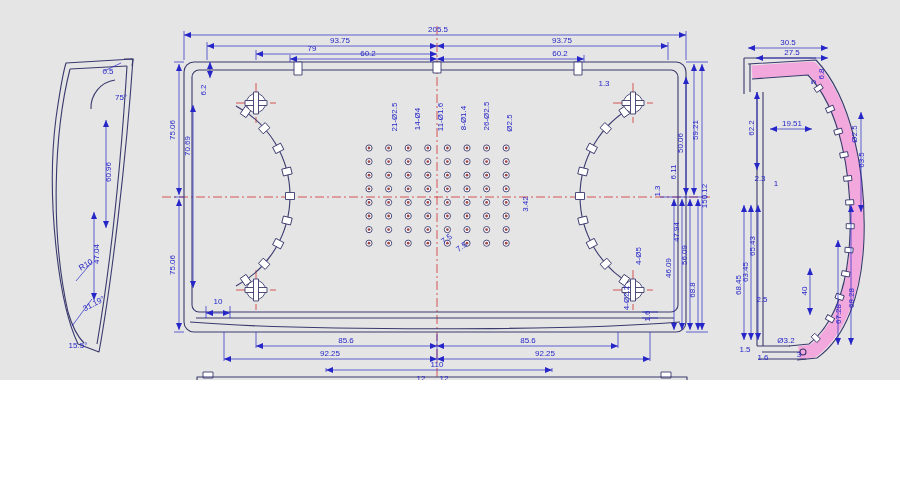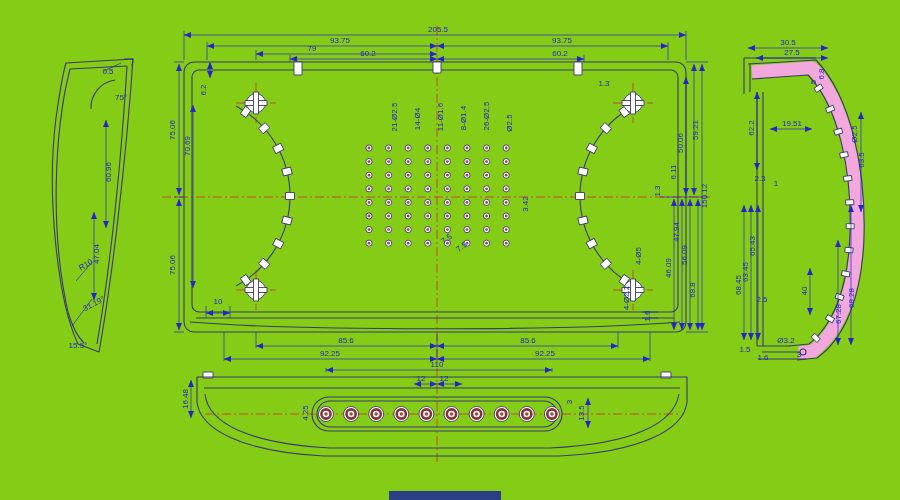--- a/index.html
+++ b/index.html
@@ -1,16 +1,16 @@
 <!DOCTYPE html>
 <html><head>
 <meta charset="utf-8">
 <style>
   html,body{margin:0;padding:0;background:#fff}
-  .canvas{position:relative;width:900px;height:500px;background:#84cc16;overflow:hidden;
+  .canvas{position:relative;width:900px;height:380px;background:#e5e5e5;overflow:hidden;
           font-family:"Liberation Sans",sans-serif}
   svg{display:block}
   text.dim{fill:#2525c8;font-size:8px;font-family:"Liberation Sans",sans-serif;text-anchor:middle}
   .ol{stroke:#3a3a6e;fill:none;stroke-width:1.1;stroke-linejoin:round}
   .olw{stroke:#3a3a6e;fill:#ffffff;stroke-width:0.9;stroke-linejoin:round}
   .dl{stroke:#2525c8;stroke-width:0.7;fill:none}
   .dla{stroke:#2525c8;stroke-width:0.7;fill:none;
        marker-start:url(#arw);marker-end:url(#arw)}
   .cl{stroke:#d03030;stroke-width:0.8;fill:none;stroke-dasharray:9 3 2 3}
   .pink{stroke:#f2a8dc;stroke-width:13;fill:none;stroke-linejoin:round;stroke-linecap:butt}

